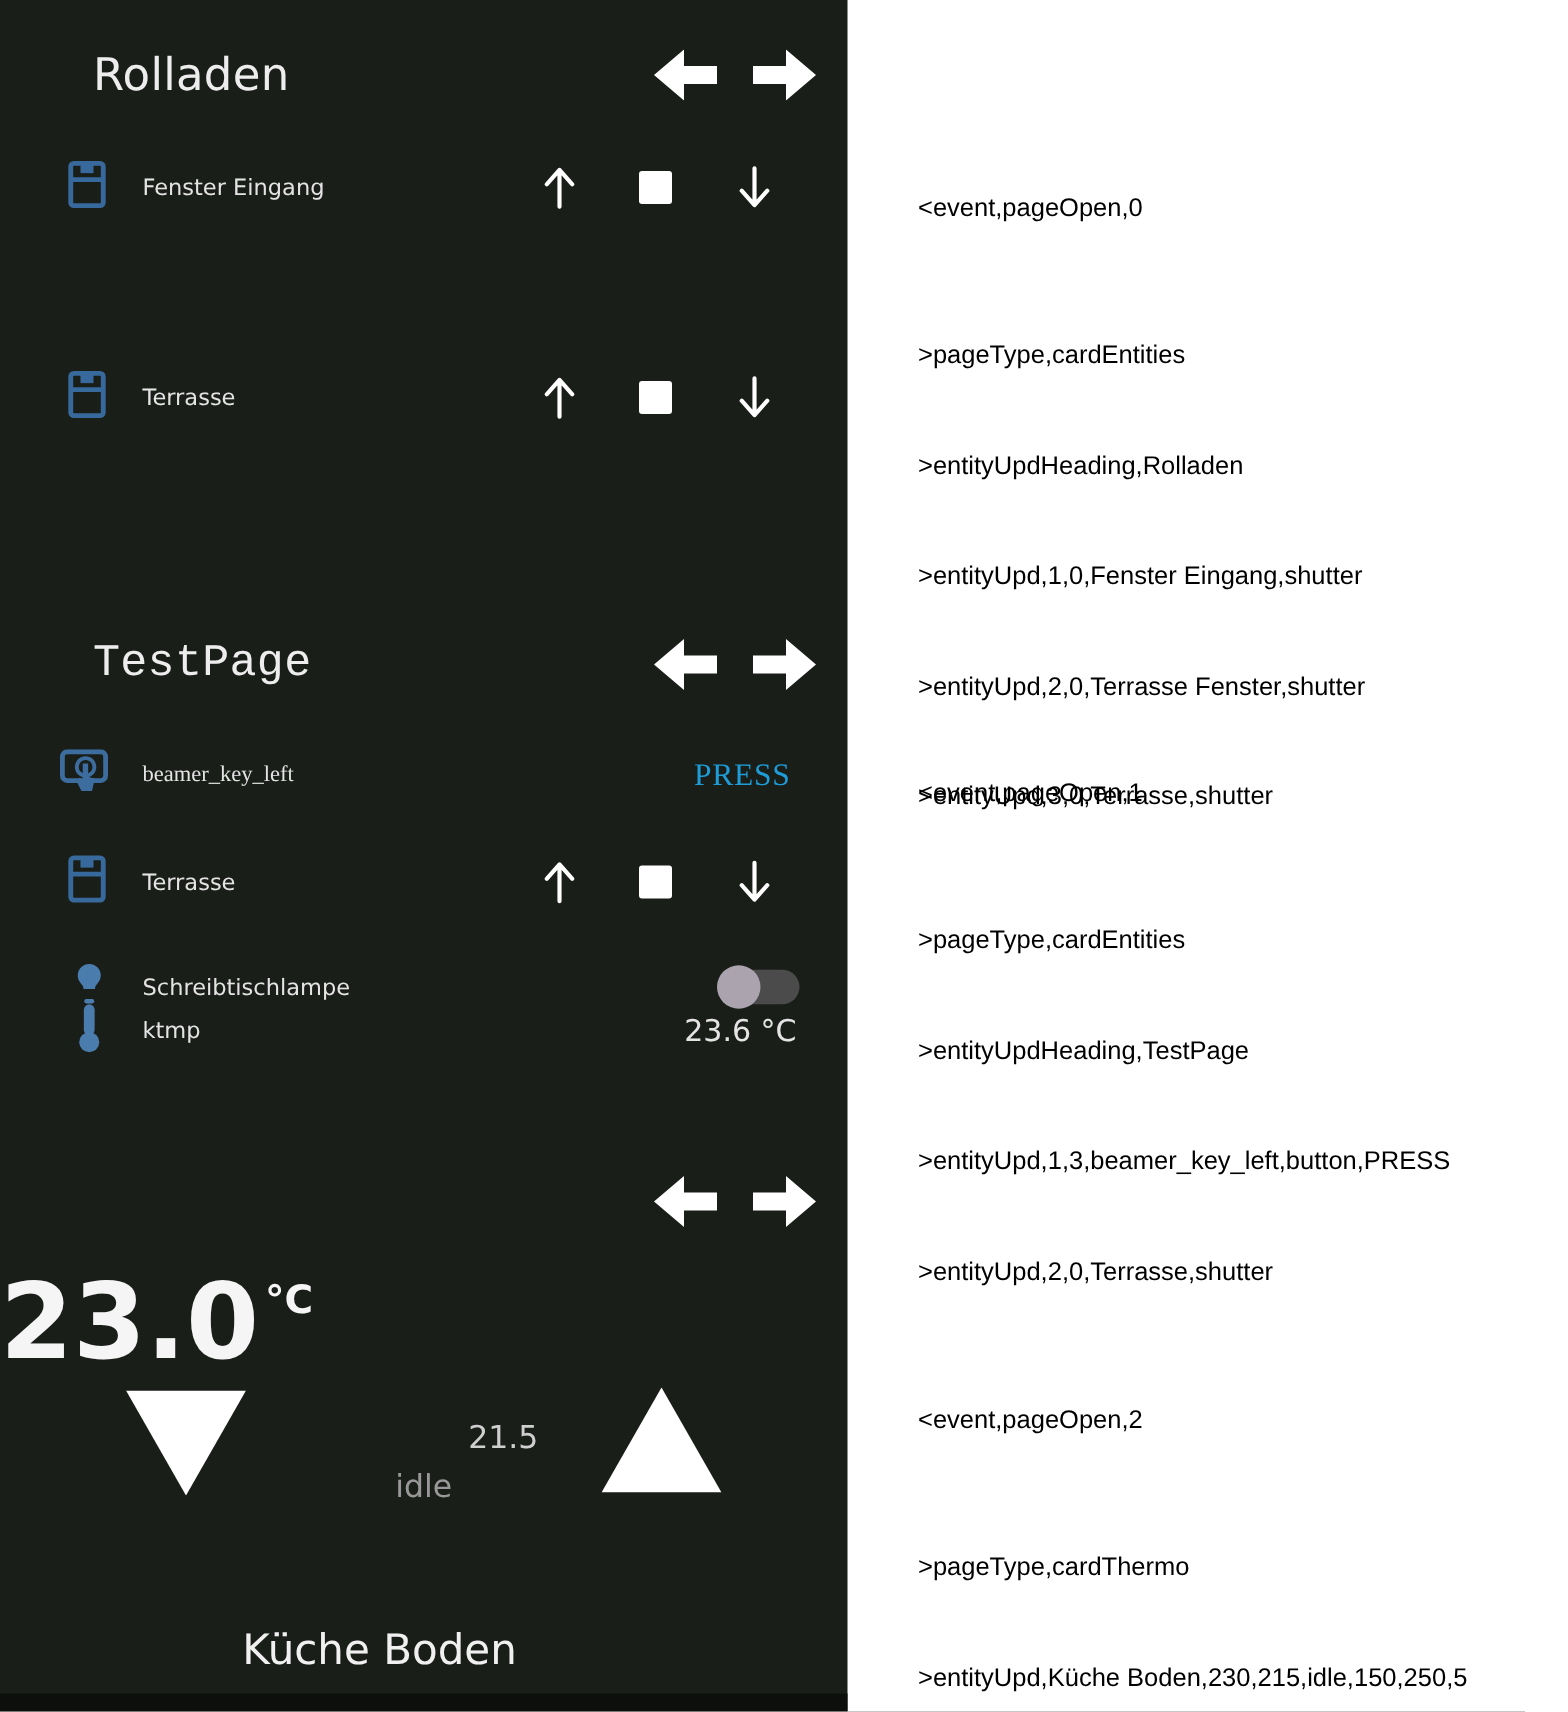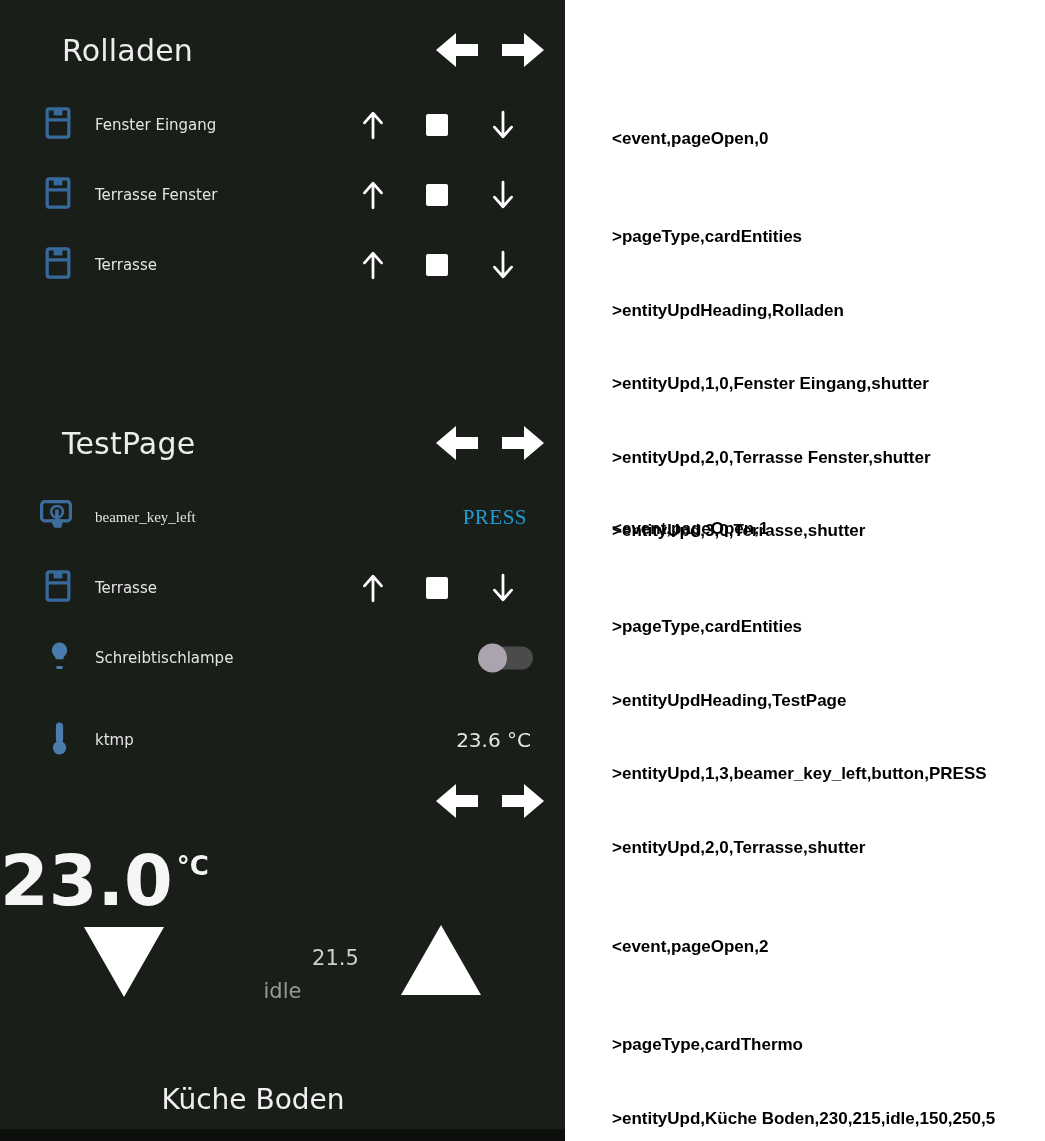--- a/index.html
+++ b/index.html
@@ -44,21 +44,21 @@
   .thermo-state { position:absolute; left:0; top:979px; width:565px; text-align:center;
                   font-size:21px; color:#989898; }
   .thermo-btn { position:absolute; width:80px; height:70px; cursor:pointer; }
   .thermo-btn svg { display:block; width:100%; height:100%; }
   .thermo-title { position:absolute; left:0; top:1083px; width:506px; text-align:center;
                   font-size:28px; color:#f0f0f0; }
   .panel-footer { position:absolute; left:0; bottom:0; width:565px; height:12px; background:#0d0f0c; }
 
   
   .log { position:absolute; left:612px; color:#000000;
-         font-family:"Liberation Sans", sans-serif; font-weight:bold;
+         font-family:"Liberation Sans", sans-serif; font-weight:normal;
          font-size:17px; line-height:24.5px; white-space:pre; }
   .log-event { margin-bottom:24.5px; }
 </style>
 </head>
 <body>
 
 <div class="stage">
 
   <div class="panel">
 
@@ -90,41 +90,20 @@
           </svg>
       </span>
       <span class="ctl ctl-stop"></span>
       <span class="ctl ctl-down">
         <svg viewBox="0 0 24 30" width="28" height="32">
           <path d="M12 3v21M4 17l8 9 8-9" stroke="#ffffff" stroke-width="2.6" fill="none" stroke-linecap="round" stroke-linejoin="round"></path>
           </svg>
       </span>
     </div>
 
-    <div class="row" style="top:172px;">
-      <span class="ent-icon" style="left:45px;">
-        <svg width="26" height="33" viewBox="0 0 24 30" style="color:#38699c;">
-          <rect x="2" y="2" width="20" height="26" rx="2" fill="none" stroke="currentColor" stroke-width="3"></rect>
-          <rect x="8" y="3" width="8" height="5" fill="currentColor"></rect>
-          <line x1="3" y1="12" x2="21" y2="12" stroke="currentColor" stroke-width="3"></line>
-          </svg>
-      </span>
-      <span class="label">Terrasse Fenster</span>
-      <span class="ctl ctl-up">
-        <svg viewBox="0 0 24 30" width="28" height="32">
-          <path d="M12 27V6M4 13l8-9 8 9" stroke="#ffffff" stroke-width="2.6" fill="none" stroke-linecap="round" stroke-linejoin="round"></path>
-          </svg>
-      </span>
-      <span class="ctl ctl-stop"></span>
-      <span class="ctl ctl-down">
-        <svg viewBox="0 0 24 30" width="28" height="32">
-          <path d="M12 3v21M4 17l8 9 8-9" stroke="#ffffff" stroke-width="2.6" fill="none" stroke-linecap="round" stroke-linejoin="round"></path>
-          </svg>
-      </span>
-    </div>
 
     <div class="row" style="top:242px;">
       <span class="ent-icon" style="left:45px;">
         <svg width="26" height="33" viewBox="0 0 24 30" style="color:#38699c;">
           <rect x="2" y="2" width="20" height="26" rx="2" fill="none" stroke="currentColor" stroke-width="3"></rect>
           <rect x="8" y="3" width="8" height="5" fill="currentColor"></rect>
           <line x1="3" y1="12" x2="21" y2="12" stroke="currentColor" stroke-width="3"></line>
           </svg>
       </span>
       <span class="label">Terrasse</span>
@@ -134,21 +113,21 @@
           </svg>
       </span>
       <span class="ctl ctl-stop"></span>
       <span class="ctl ctl-down">
         <svg viewBox="0 0 24 30" width="28" height="32">
           <path d="M12 3v21M4 17l8 9 8-9" stroke="#ffffff" stroke-width="2.6" fill="none" stroke-linecap="round" stroke-linejoin="round"></path>
           </svg>
       </span>
     </div>
 
-    <div class="card-heading" style="top:426px;">TestPage</div>
+    <div class="card-heading" style="top:426px;font-family:Liberation Mono, monospace;">TestPage</div>
 
     <div class="nav-arrow" style="left:436px; top:426px;">
       <svg viewBox="0 0 42 34">
         <polygon points="42,11 20,11 20,0 0,17 20,34 20,23 42,23" fill="#ffffff"></polygon>
         </svg>
     </div>
     <div class="nav-arrow" style="left:502px; top:426px;">
       <svg viewBox="0 0 42 34">
         <polygon points="0,11 22,11 22,0 42,17 22,34 22,23 0,23" fill="#ffffff"></polygon>
         </svg>
@@ -195,21 +174,21 @@
           <rect x="8.5" y="26.5" width="7" height="3" rx="1.5" fill="currentColor"></rect>
           </svg>
       </span>
       <span class="label">Schreibtischlampe</span>
       <span class="switch">
         <span class="switch-track"></span>
         <span class="switch-knob"></span>
       </span>
     </div>
 
-    <div class="row" style="top:717px;text-align:right;">
+    <div class="row" style="top:664px;text-align:right;">
       <span class="ent-icon" style="left:51px;">
         <svg width="17" height="35" viewBox="0 0 16 34" style="color:#4a7dad;">
           <rect x="4.5" y="2" width="7" height="20" rx="3.5" fill="currentColor"></rect>
           <circle cx="8" cy="26.5" r="6.5" fill="currentColor"></circle>
           </svg>
       </span>
       <span class="label">ktmp</span>
       <span class="value-text">23.6 °C</span>
     </div>
 

